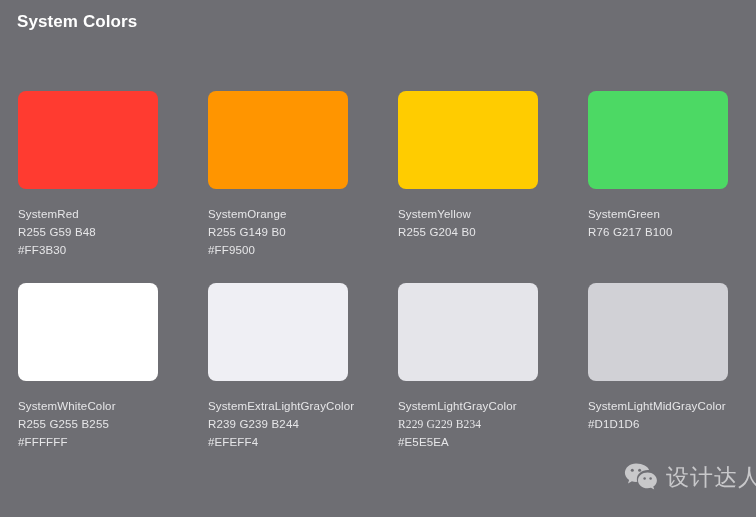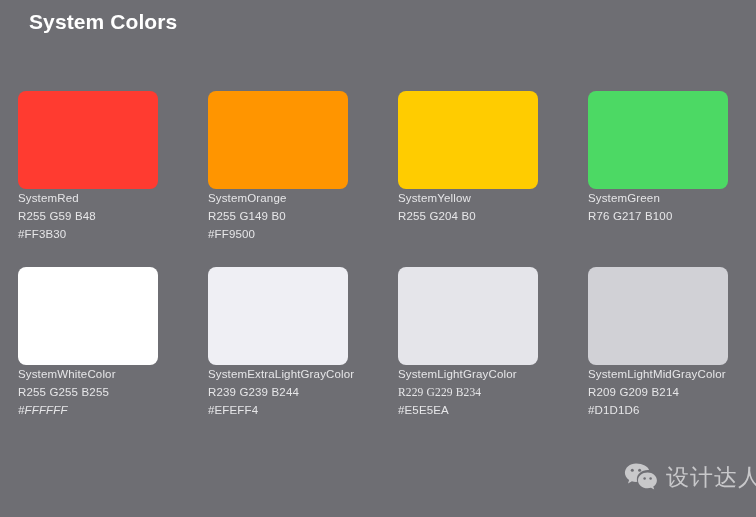--- a/index.html
+++ b/index.html
@@ -19,27 +19,26 @@
     height: 517px;
     background: #6E6E73;
     box-sizing: border-box;
   }
 
   
   #page-title {
     position: absolute;
     left: 17px;
     top: 9px;
-    font-size: 21px;
+    font-size: 17px;
     font-weight: 700;
     letter-spacing: 0.1px;
     color: #FFFFFF;
     line-height: 26px;
     white-space: nowrap;
-    margin-left: 12px;
   }
 
   
   .swatch-grid {
     position: absolute;
     left: 18px;
     top: 91px;
     width: 720px;
     display: grid;
     grid-template-columns: repeat(4, 140px);
@@ -49,21 +48,21 @@
   .swatch-cell {
     width: 140px;
   }
   .swatch-chip {
     width: 140px;
     height: 98px;
     border-radius: 8px;
     box-sizing: border-box;
   }
   .swatch-info {
-    margin-top: 0;
+    margin-top: 16px;
   }
   .swatch-name,
   .swatch-rgb,
   .swatch-hex {
     font-size: 11.5px;
     line-height: 18px;
     color: #E6E6E8;
     letter-spacing: 0.15px;
     white-space: nowrap;
   }
@@ -133,21 +132,21 @@
         <div class="swatch-info">
           <div class="swatch-name" style="color: rgb(230, 230, 232);">SystemGreen</div>
           <div class="swatch-rgb" style="color: rgb(230, 230, 232);">R76 G217 B100</div>
         </div>
       </div>
       <div class="swatch-cell">
         <div class="swatch-chip" style="background: rgb(255, 255, 255);"></div>
         <div class="swatch-info">
           <div class="swatch-name" style="color: rgb(230, 230, 232);">SystemWhiteColor</div>
           <div class="swatch-rgb" style="color: rgb(230, 230, 232);">R255 G255 B255</div>
-          <div class="swatch-hex" style="color: rgb(230, 230, 232); font-style: italic;">#FFFFFF</div>
+          <div class="swatch-hex" style="color: rgb(230, 230, 232);">#FFFFFF</div>
         </div>
       </div>
       <div class="swatch-cell">
         <div class="swatch-chip" style="background: rgb(239, 239, 244);"></div>
         <div class="swatch-info">
           <div class="swatch-name" style="color: rgb(230, 230, 232);">SystemExtraLightGrayColor</div>
           <div class="swatch-rgb" style="color: rgb(230, 230, 232);">R239 G239 B244</div>
           <div class="swatch-hex" style="color: rgb(230, 230, 232);">#EFEFF4</div>
         </div>
       </div>
@@ -156,21 +155,20 @@
         <div class="swatch-info">
           <div class="swatch-name" style="color: rgb(230, 230, 232);">SystemLightGrayColor</div>
           <div class="swatch-rgb" style="color: rgb(230, 230, 232); font-family: Liberation Serif, serif;">R229 G229 B234</div>
           <div class="swatch-hex" style="color: rgb(230, 230, 232);">#E5E5EA</div>
         </div>
       </div>
       <div class="swatch-cell">
         <div class="swatch-chip" style="background: rgb(209, 209, 214);"></div>
         <div class="swatch-info">
           <div class="swatch-name" style="color: rgb(230, 230, 232);">SystemLightMidGrayColor</div>
-          <div class="swatch-rgb" style="color: rgb(230, 230, 232);">R209 G209 B214</div>
           <div class="swatch-hex" style="color: rgb(230, 230, 232);">#D1D1D6</div>
         </div>
       </div>
     </div>
 
   <div id="watermark">
     <span class="wm-icon-wrap">
       <svg class="wm-icon" viewBox="0 0 34 30" xmlns="http://www.w3.org/2000/svg" aria-hidden="true">
 
         <path d="M12.1 1.4C5.9 1.4 0.9 5.6 0.9 10.7c0 2.9 1.6 5.5 4.2 7.2L4 21.4l3.9-2.1c1.3 0.4 2.7 0.6 4.2 0.6 0.4 0 0.8 0 1.2-0.05-0.3-0.8-0.45-1.7-0.45-2.6 0-5.1 4.9-9.2 11-9.2 0.4 0 0.8 0.02 1.2 0.06C24.2 4.4 18.7 1.4 12.1 1.4z" fill="#DCDCDE"></path>

